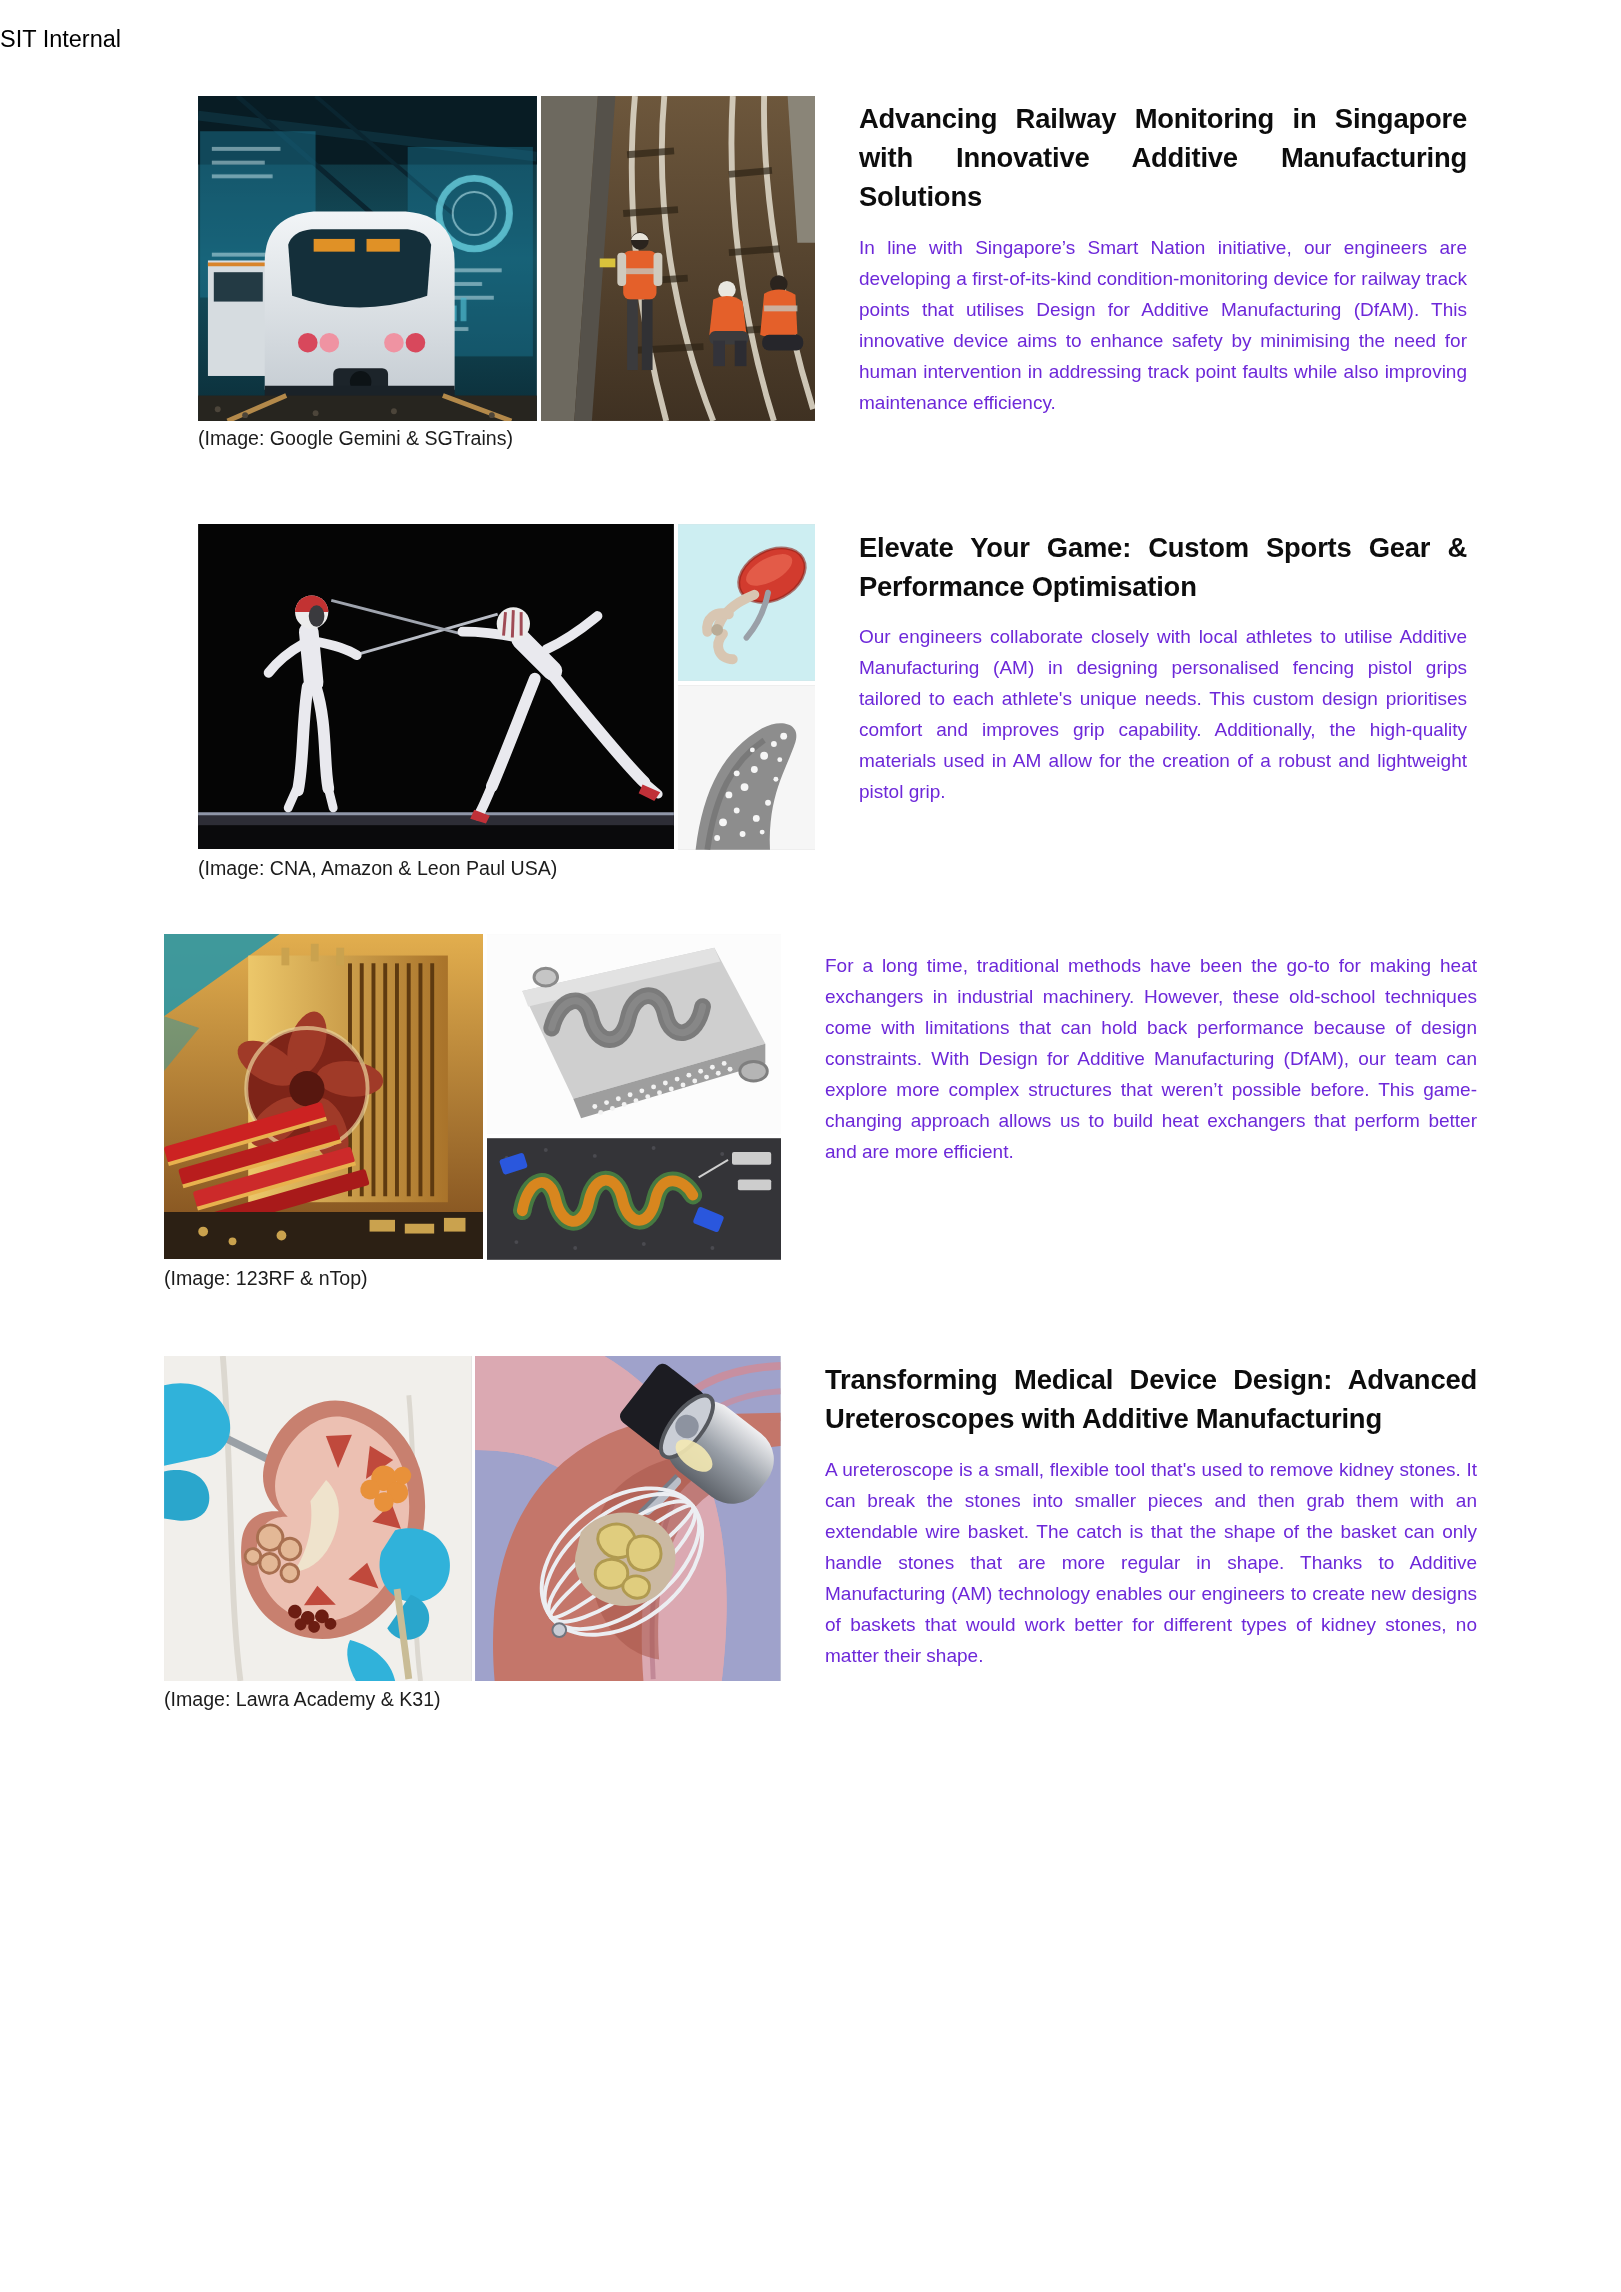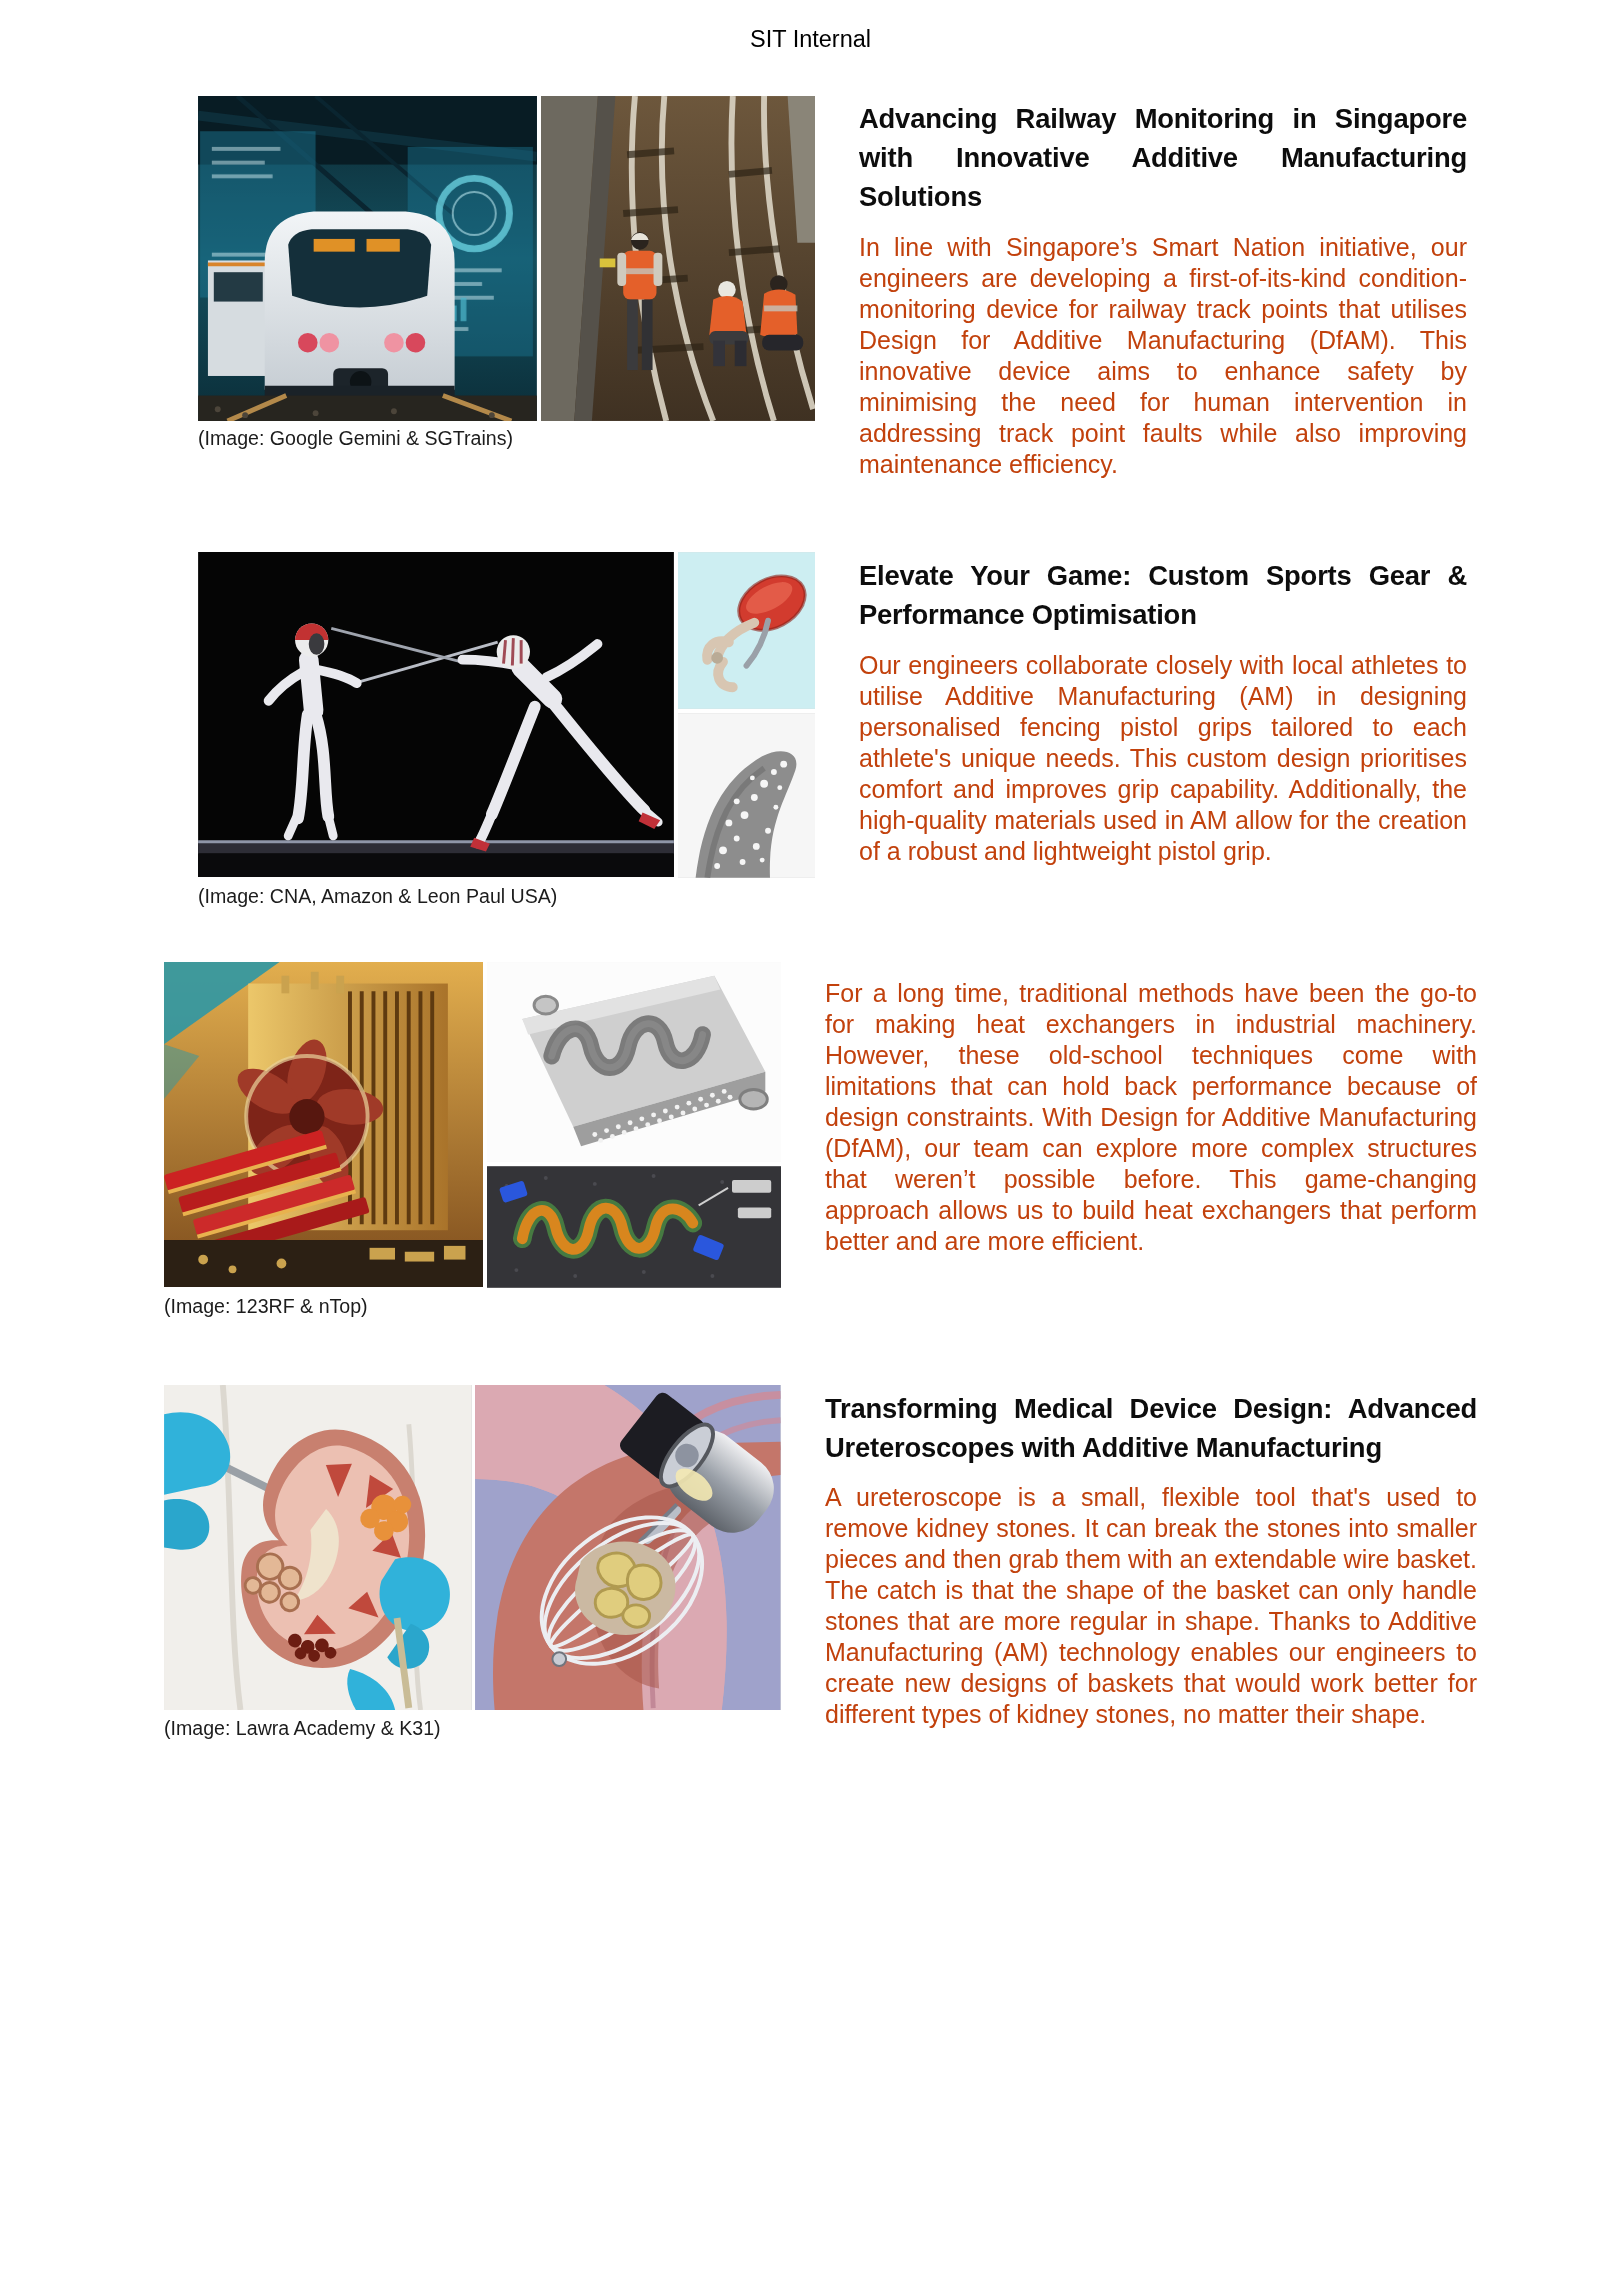--- a/index.html
+++ b/index.html
@@ -2,21 +2,21 @@
 <html><head>
 <meta charset="utf-8">
 <style>
   html,body{margin:0;padding:0;background:#888;}
   .page{
     width:1621px;height:2293px;background:#ffffff;position:relative;
     margin:0 auto;overflow:hidden;
     font-family:"Liberation Sans","DejaVu Sans",sans-serif;color:#141414;
   }
   .doc-header{
-    padding-top:25.5px;text-align:center;font-size:23.5px;color:#000;
+    padding-top:25.5px;text-align:left;font-size:23.5px;color:#000;
   }
   .doc-title{
     margin:139px 0 0 189px;font-size:28px;line-height:35px;
     font-weight:bold;font-style:italic;color:#be0000;letter-spacing:0.2px;
   }
   .row{display:flex;align-items:flex-start;}
   .row.indent-a{margin-left:191px;column-gap:44px;}
   .row.indent-b{margin-left:157px;column-gap:44px;}
   .row1{margin-top:43px;}
   .row2{margin-top:72px;}
@@ -30,22 +30,22 @@
   figcaption{
     margin-top:5.9px;font-size:19.6px;line-height:25.5px;color:#1c1c1c;
   }
   .textcol-a{flex:0 0 608px;width:608px;}
   .textcol-b{flex:0 0 652px;width:652px;}
   .sec-heading{
     margin:0;padding-top:3.9px;font-size:27.4px;line-height:39px;font-weight:bold;
     color:#0d0d0d;text-align:justify;letter-spacing:-0.2px;
   }
   .sec-body{
-    margin:15.7px 0 0 0;font-size:25px;line-height:31px;text-align:justify;
-    color:#c2410c;
+    margin:15.7px 0 0 0;font-size:19px;line-height:31px;text-align:justify;
+    color:#6d28d9;
   }
 </style>
 </head>
 <body>
 
 <div class="page">
 
   <div class="doc-header">SIT Internal</div>
 
 

